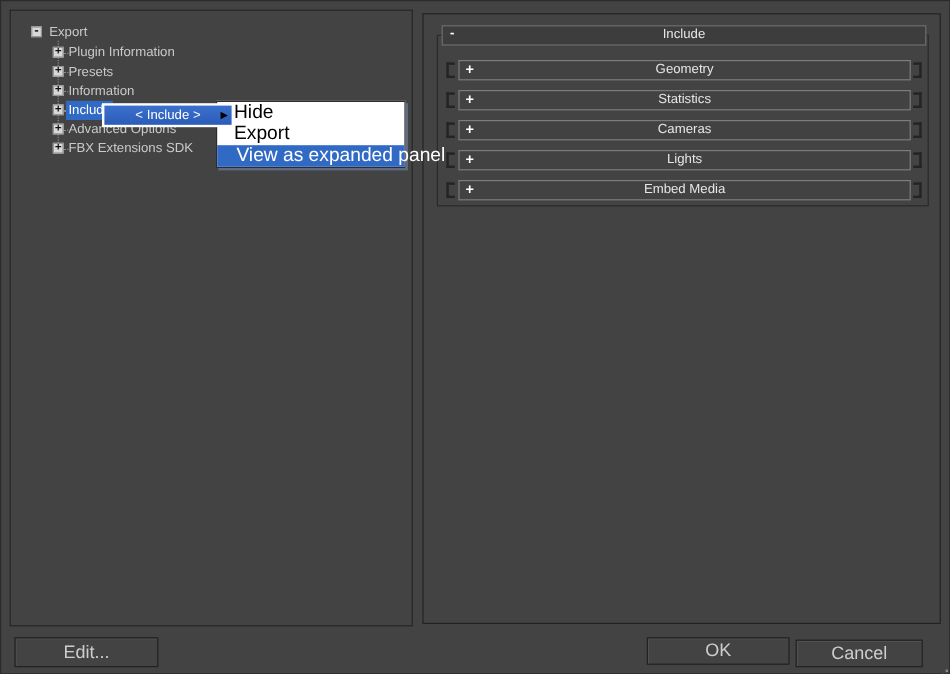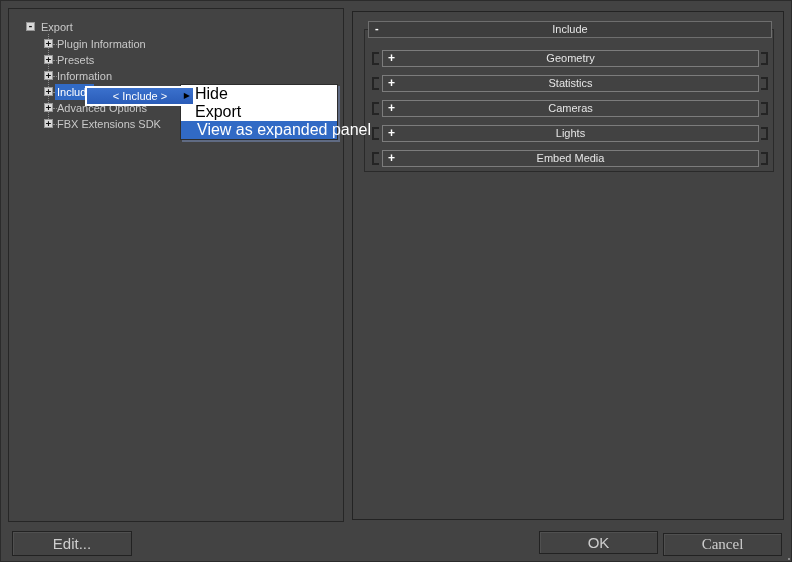--- a/index.html
+++ b/index.html
@@ -115,21 +115,21 @@
 
   
   .btn {
     position: absolute; background: #434343;
     border: 1px solid #222222;
     box-shadow: inset 1px 1px 0 #505050;
     color: #cdcdcd; font-size: 15px; text-align: center; cursor: pointer;
   }
   #edit-btn   { left: 11px;  top: 530px; width: 120px; height: 25px; line-height: 23px; }
   #ok-btn     { left: 538px; top: 530px; width: 119px; height: 23px; line-height: 21px; }
-  #cancel-btn { left: 662px; top: 532px; width: 119px; height: 23px; line-height: 21px; font-family: Liberation Serif, serif; }
+  #cancel-btn { left: 662px; top: 532px; width: 106px; height: 23px; line-height: 21px; }
 
   
   #resize-grip {
     position: absolute; right: 1px; bottom: 1px; width: 2px; height: 2px;
     background: #8a8a8a; box-shadow: -3px 3px 0 #8a8a8a, 0 3px 0 #555;
     cursor: nwse-resize;
   }
 </style>
 </head>
 <body>

